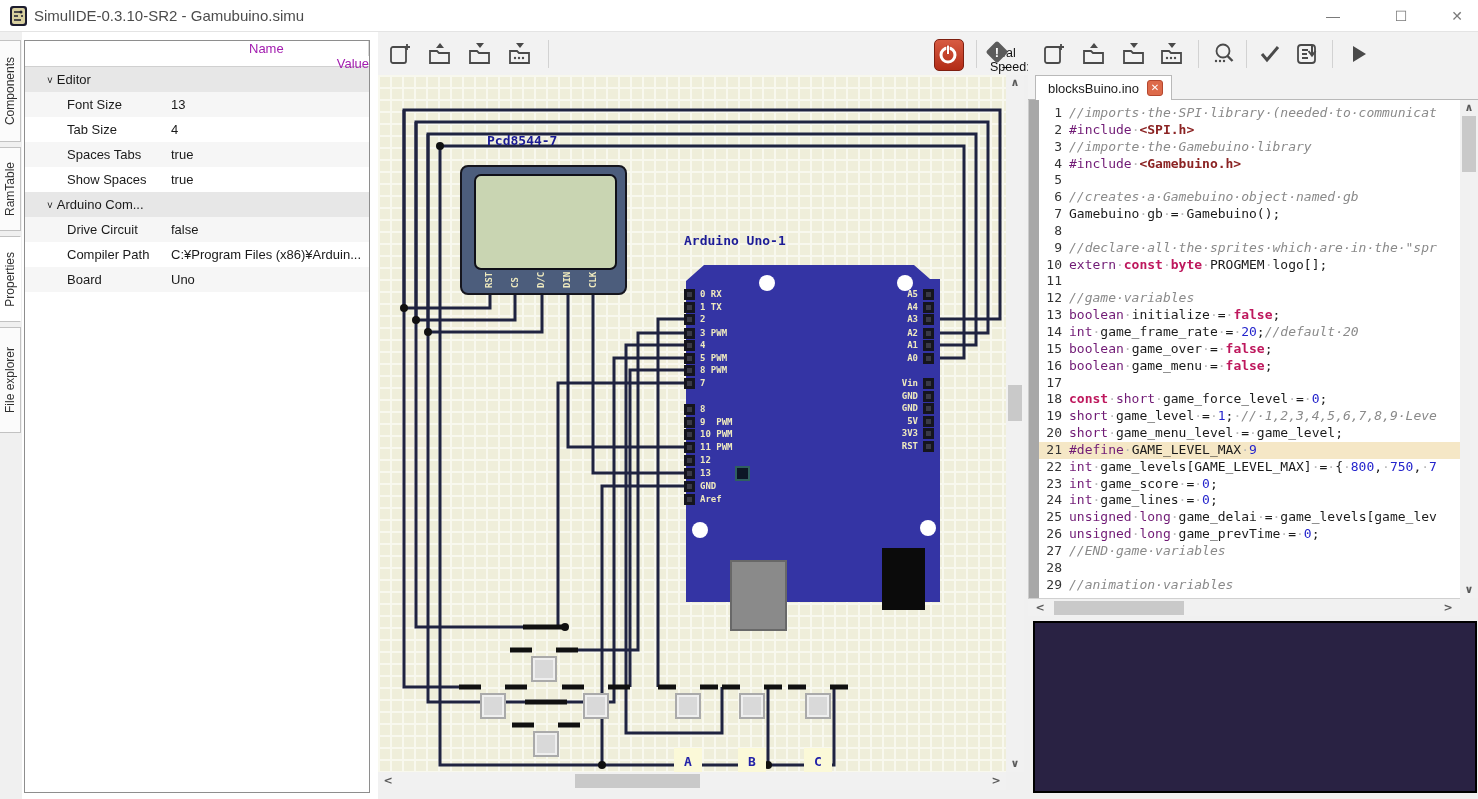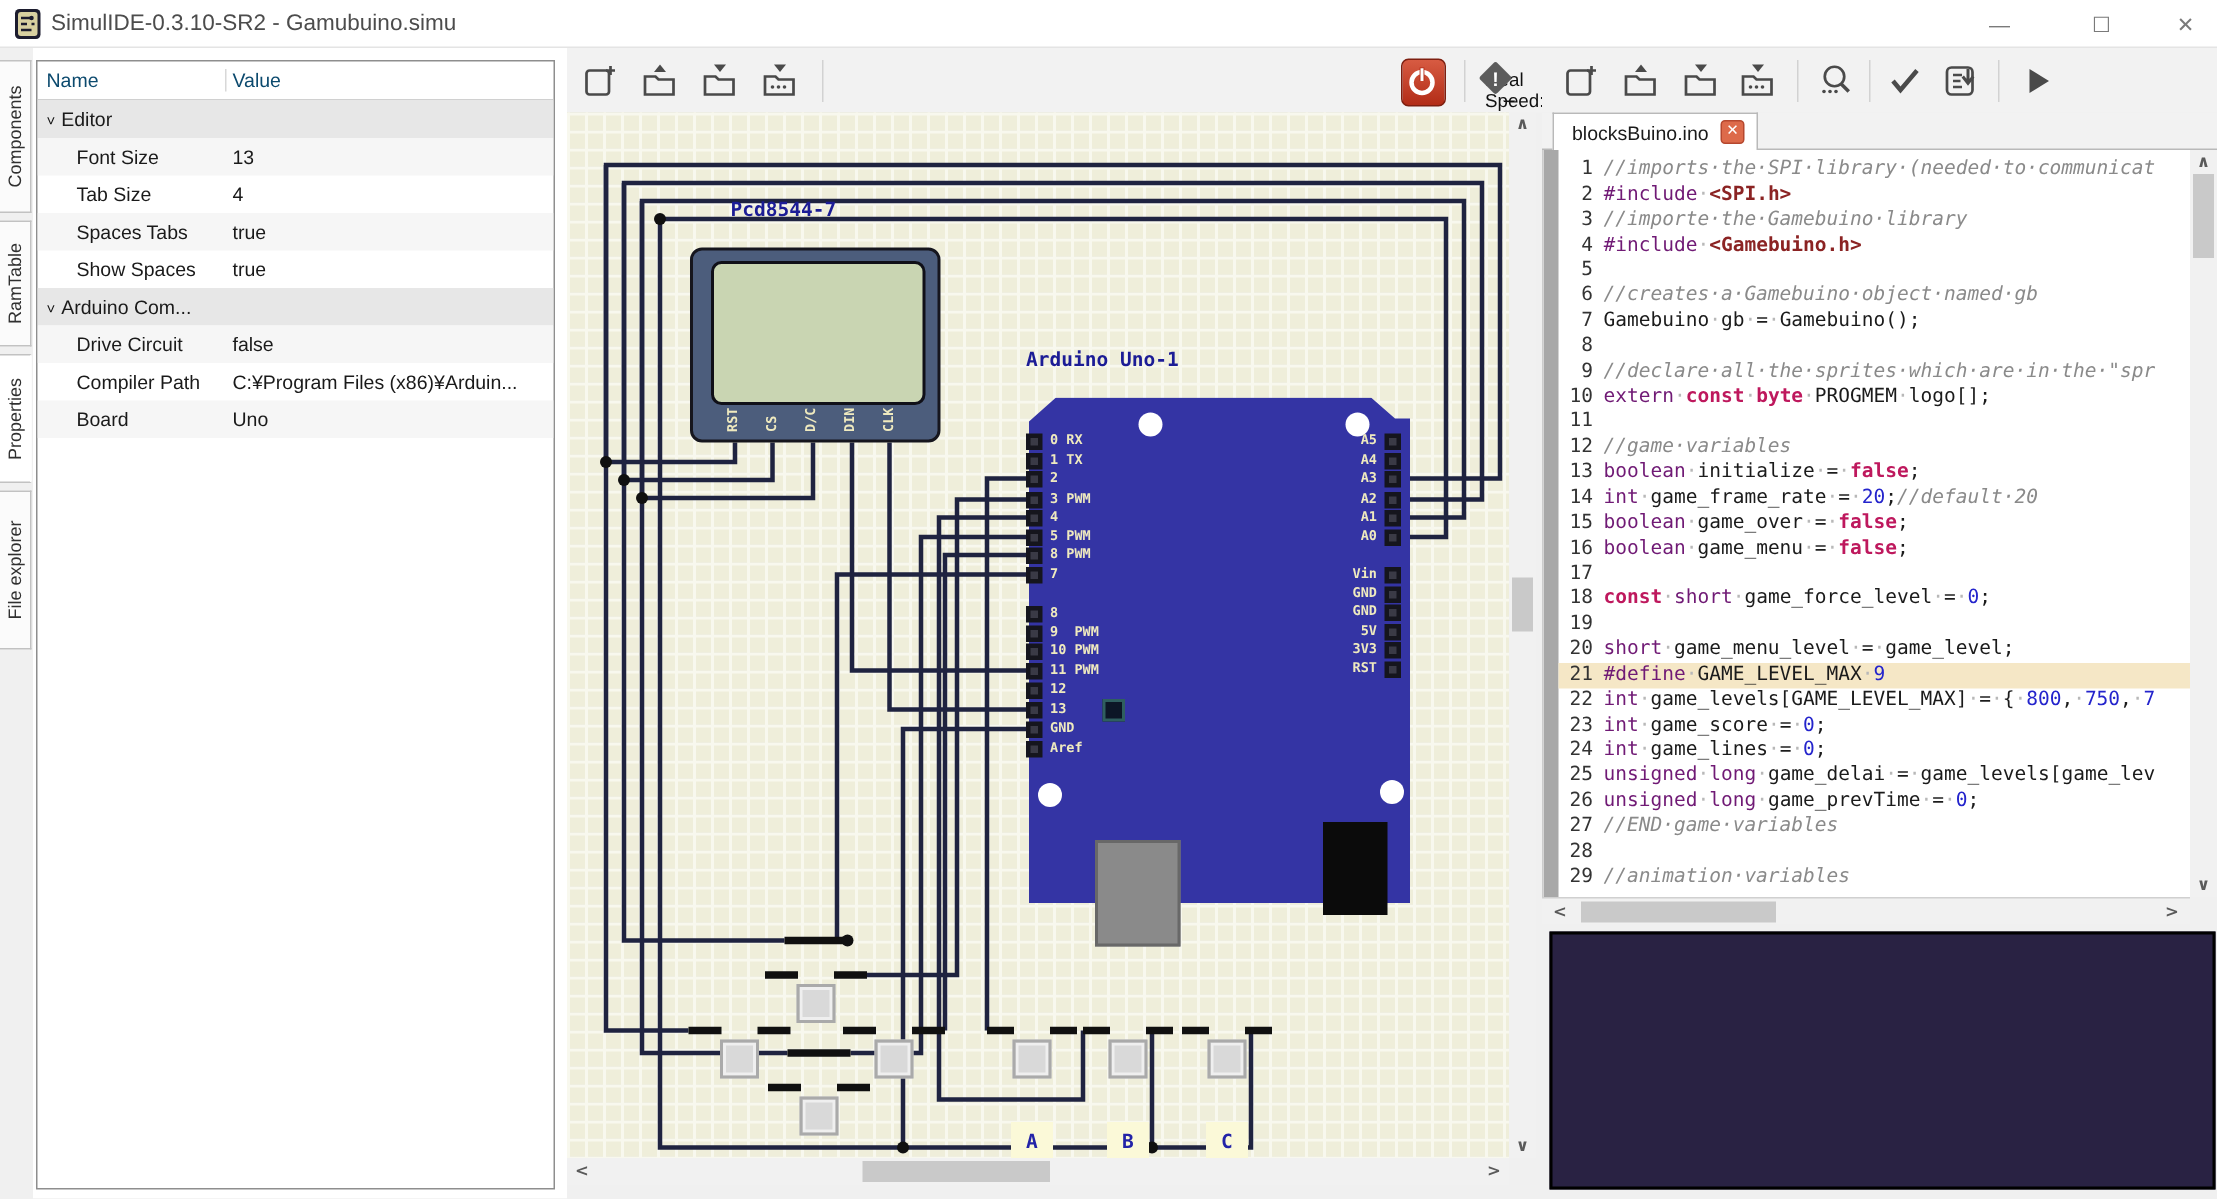--- a/index.html
+++ b/index.html
@@ -20,26 +20,26 @@
   .vtab { width:21px; background:#fbfbfb; border:1px solid #c2c2c2; border-left:none;
           display:flex; align-items:center; justify-content:center; margin-bottom:5px; }
   .vtab span { writing-mode:vertical-rl; transform:rotate(180deg); font-size:12px; color:#303030;
                white-space:nowrap; }
   .vtab.sel { background:#ffffff; border-right:1px solid #ffffff; }
 
   
   #prop-panel { position:absolute; left:22px; top:32px; width:356px; height:767px; background:#ffffff; }
   #prop-table { position:absolute; left:2px; top:8px; width:346px; height:753px;
                 border:1px solid #8e8e8e; background:#ffffff; overflow:hidden; }
-  #prop-header { display:flex; height:26px; border-bottom:1px solid #d0d0d0; align-items:center;
-                 font-size:13px; color:#0c4a6e; }
+  #prop-header { display:flex; height:26px; border-bottom:1px solid #d0d0d0; align-items:flex-end;
+                 font-size:13px; color:#a21caf;flex-direction:column; }
   #prop-header .c1 { width:126px; padding-left:6px; border-right:1px solid #d8d8d8; }
   #prop-header .c2 { padding-left:4px; }
   .prow { display:flex; height:25px; align-items:center; font-size:13px; color:#1a1a1a;
-          white-space:nowrap; }
+          white-space:nowrap;padding-left:16px; }
   .prow.grp { background:#e7e7e7; }
   .prow.alt { background:#f6f6f6; }
   .prow .name { width:126px; overflow:hidden; }
   .prow .val  { padding-left:4px; overflow:hidden; }
   .prow.grp .name { padding-left:6px; }
   .prow.itm .name { padding-left:26px; }
   .chev { font-size:10px; margin-right:4px; color:#111; }
 
   
   .toolband { position:absolute; top:32px; height:43px; background:#f2f2f2; }
@@ -455,21 +455,21 @@
         <div class="cl"><span class="num">9</span><span class="ct"><span class="tk-c">//declare·all·the·sprites·which·are·in·the·"spr</span></span></div>
         <div class="cl"><span class="num">10</span><span class="ct"><span class="tk-k">extern</span><span class="tk-w">·</span><span class="tk-t">const</span><span class="tk-w">·</span><span class="tk-t">byte</span><span class="tk-w">·</span><span class="tk-p">PROGMEM</span><span class="tk-w">·</span><span class="tk-p">logo[];</span></span></div>
         <div class="cl"><span class="num">11</span><span class="ct"></span></div>
         <div class="cl"><span class="num">12</span><span class="ct"><span class="tk-c">//game·variables</span></span></div>
         <div class="cl"><span class="num">13</span><span class="ct"><span class="tk-k">boolean</span><span class="tk-w">·</span><span class="tk-p">initialize</span><span class="tk-w">·</span><span class="tk-p">=</span><span class="tk-w">·</span><span class="tk-t">false</span><span class="tk-p">;</span></span></div>
         <div class="cl"><span class="num">14</span><span class="ct"><span class="tk-k">int</span><span class="tk-w">·</span><span class="tk-p">game_frame_rate</span><span class="tk-w">·</span><span class="tk-p">=</span><span class="tk-w">·</span><span class="tk-n">20</span><span class="tk-p">;</span><span class="tk-c">//default·20</span></span></div>
         <div class="cl"><span class="num">15</span><span class="ct"><span class="tk-k">boolean</span><span class="tk-w">·</span><span class="tk-p">game_over</span><span class="tk-w">·</span><span class="tk-p">=</span><span class="tk-w">·</span><span class="tk-t">false</span><span class="tk-p">;</span></span></div>
         <div class="cl"><span class="num">16</span><span class="ct"><span class="tk-k">boolean</span><span class="tk-w">·</span><span class="tk-p">game_menu</span><span class="tk-w">·</span><span class="tk-p">=</span><span class="tk-w">·</span><span class="tk-t">false</span><span class="tk-p">;</span></span></div>
         <div class="cl"><span class="num">17</span><span class="ct"></span></div>
         <div class="cl"><span class="num">18</span><span class="ct"><span class="tk-t">const</span><span class="tk-w">·</span><span class="tk-k">short</span><span class="tk-w">·</span><span class="tk-p">game_force_level</span><span class="tk-w">·</span><span class="tk-p">=</span><span class="tk-w">·</span><span class="tk-n">0</span><span class="tk-p">;</span></span></div>
-        <div class="cl"><span class="num">19</span></div>
+        <div class="cl"><span class="num">19</span><span class="ct"><span class="tk-k">short</span><span class="tk-w">·</span><span class="tk-p">game_level</span><span class="tk-w">·</span><span class="tk-p">=</span><span class="tk-w">·</span><span class="tk-n">1</span><span class="tk-p">;</span><span class="tk-w">·</span><span class="tk-c">//·1,2,3,4,5,6,7,8,9·Leve</span></span></div>
         <div class="cl"><span class="num">20</span><span class="ct"><span class="tk-k">short</span><span class="tk-w">·</span><span class="tk-p">game_menu_level</span><span class="tk-w">·</span><span class="tk-p">=</span><span class="tk-w">·</span><span class="tk-p">game_level;</span></span></div>
         <div class="cl hl"><span class="num">21</span><span class="ct"><span class="tk-k">#define</span><span class="tk-w">·</span><span class="tk-p">GAME_LEVEL_MAX</span><span class="tk-w">·</span><span class="tk-n">9</span></span></div>
         <div class="cl"><span class="num">22</span><span class="ct"><span class="tk-k">int</span><span class="tk-w">·</span><span class="tk-p">game_levels[GAME_LEVEL_MAX]</span><span class="tk-w">·</span><span class="tk-p">=</span><span class="tk-w">·</span><span class="tk-p">{</span><span class="tk-w">·</span><span class="tk-n">800</span><span class="tk-p">,</span><span class="tk-w">·</span><span class="tk-n">750</span><span class="tk-p">,</span><span class="tk-w">·</span><span class="tk-n">7</span></span></div>
         <div class="cl"><span class="num">23</span><span class="ct"><span class="tk-k">int</span><span class="tk-w">·</span><span class="tk-p">game_score</span><span class="tk-w">·</span><span class="tk-p">=</span><span class="tk-w">·</span><span class="tk-n">0</span><span class="tk-p">;</span></span></div>
         <div class="cl"><span class="num">24</span><span class="ct"><span class="tk-k">int</span><span class="tk-w">·</span><span class="tk-p">game_lines</span><span class="tk-w">·</span><span class="tk-p">=</span><span class="tk-w">·</span><span class="tk-n">0</span><span class="tk-p">;</span></span></div>
         <div class="cl"><span class="num">25</span><span class="ct"><span class="tk-k">unsigned</span><span class="tk-w">·</span><span class="tk-k">long</span><span class="tk-w">·</span><span class="tk-p">game_delai</span><span class="tk-w">·</span><span class="tk-p">=</span><span class="tk-w">·</span><span class="tk-p">game_levels[game_lev</span></span></div>
         <div class="cl"><span class="num">26</span><span class="ct"><span class="tk-k">unsigned</span><span class="tk-w">·</span><span class="tk-k">long</span><span class="tk-w">·</span><span class="tk-p">game_prevTime</span><span class="tk-w">·</span><span class="tk-p">=</span><span class="tk-w">·</span><span class="tk-n">0</span><span class="tk-p">;</span></span></div>
         <div class="cl"><span class="num">27</span><span class="ct"><span class="tk-c">//END·game·variables</span></span></div>
         <div class="cl"><span class="num">28</span><span class="ct"></span></div>
         <div class="cl"><span class="num">29</span><span class="ct"><span class="tk-c">//animation·variables</span></span></div>

